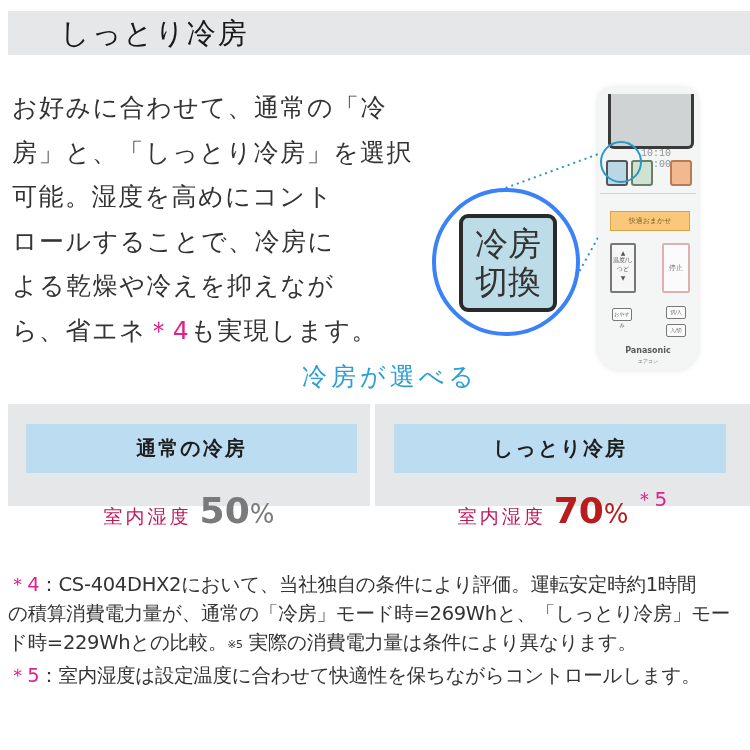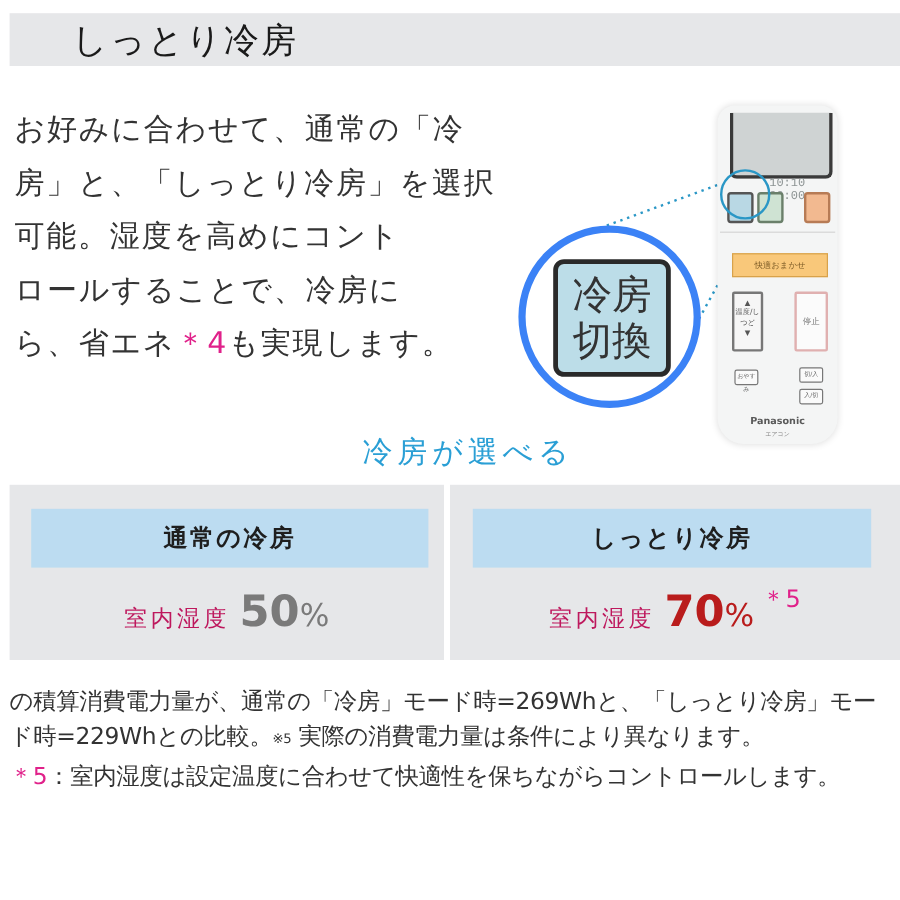--- a/index.html
+++ b/index.html
@@ -19,26 +19,26 @@
   .btn-b { left:33px; top:72px; width:18px; height:22px; background:#cfe3d3; border-color:#6a7f6a;}
   .btn-c { left:72px; top:72px; width:18px; height:22px; background:#f2b990; border-color:#b77b55;}
   .band { position:absolute; left:2px; top:105px; width:96px; height:1px; background:#d5d5d5; }
   .orange-bar { position:absolute; left:12px; top:123px; width:78px; height:18px; background:#f9c87a; border:1px solid #d8a24a; font-size:7px; line-height:18px; color:#7b5a25; text-align:center; overflow:hidden; white-space:nowrap;}
   .temp-btn { position:absolute; left:12px; top:155px; width:22px; height:46px; border:2px solid #777; border-radius:2px; font-size:6px; text-align:center; color:#555; background:#f6f6f6;}
   .stop-btn { position:absolute; left:64px; top:155px; width:24px; height:46px; border:2px solid #e0b0b0; border-radius:2px; font-size:7px; line-height:46px; text-align:center; color:#777; background:#fbfbfb;}
   .small-btn { position:absolute; width:18px; height:11px; border:1px solid #777; border-radius:2px; font-size:5px; line-height:11px; text-align:center; color:#666; background:#fafafa;}
   .brand { position:absolute; left:0; top:258px; width:100px; text-align:center; font-size:8px; font-weight:bold; color:#5a5a5a; }
   .brand-sub { position:absolute; left:0; top:270px; width:100px; text-align:center; font-size:5px; color:#888; }
   .ring-small { position:absolute; left:180px; top:61px; width:38px; height:38px; border:2px solid #2a97c6; border-radius:50%; }
-  .ring-big { position:absolute; left:12px; top:108px; width:140px; height:140px; border:6px solid #3b82f6; border-radius:50%; background:#ffffff; }
+  .ring-big { position:absolute; left:12px; top:108px; width:140px; height:140px; border:4px solid #3b82f6; border-radius:50%; background:#ffffff; }
   .zoom-btn { position:absolute; left:23px; top:22px; width:90px; height:90px; border:4px solid #2a2a2a; border-radius:9px; background:#bcdde8;
               font-size:33px; line-height:38px; color:#333; text-align:center; display:flex; flex-direction:column; justify-content:center; }
   .subtitle { position:absolute; left:0; top:357px; width:750px; text-align:center; font-size:25px; line-height:40px; color:#2a9fd5; letter-spacing:4px; padding-left:15px; }
   .panels { position:absolute; left:8px; top:404px; width:742px; height:146px; }
-  .panel { position:absolute; top:0; height:146px; background:#e6e7e9; }
+  .panel { position:absolute; top:0; height:102px; background:#e6e7e9; }
   .panel.left { left:0; width:362px; }
   .panel.right { left:367px; width:375px; }
   .panel-head { position:absolute; top:20px; height:49px; background:#bcdcf1; font-size:20px; line-height:49px; text-align:center; color:#1e1e1e; font-weight:bold; letter-spacing:2px;}
   .panel.left .panel-head { left:18px; width:331px; }
   .panel.right .panel-head { left:19px; width:332px; }
   .panel-value { position:absolute; top:86px; left:0; width:100%; text-align:center; white-space:nowrap; }
   .val-label { font-size:19px; color:#be185d; letter-spacing:3px; vertical-align:baseline; }
   .val-num { font-size:36px; font-weight:bold; vertical-align:baseline; margin-left:8px;}
   .val-pct { font-size:26px; vertical-align:baseline; }
   .gray-num { color:#7a7a7a; }
@@ -55,20 +55,21 @@
 
 <div class="title-bar">
   <div class="title-text">しっとり冷房</div>
 </div>
 
 <div class="intro">
   <span class="line">お好みに合わせて、通常の「冷</span>
   <span class="line">房」と、「しっとり冷房」を選択</span>
   <span class="line">可能。湿度を高めにコント</span>
   <span class="line">ロールすることで、冷房に</span>
+  <span class="line">よる乾燥や冷えを抑えなが</span>
   <span class="line"><span>ら、省エネ</span><span class="pink">＊4</span><span>も実現します。</span></span>
 </div>
 
 <div class="remote-area">
   <svg class="dots" width="330" height="300">
     <line x1="80" y1="110" x2="184" y2="72" stroke="#2a97c6" stroke-width="2" stroke-dasharray="2,4"></line>
     <line x1="148" y1="212" x2="212" y2="96" stroke="#2a97c6" stroke-width="2" stroke-dasharray="2,4"></line>
   </svg>
   <div class="remote">
     <div class="lcd">
@@ -111,16 +112,17 @@
   </div>
   <div class="panel right">
     <div class="panel-head">しっとり冷房</div>
     <div class="panel-value">
       <span class="val-label">室内湿度</span><span class="val-num blue-num">70</span><span class="val-pct blue-num">%</span><span class="note-mark pink">＊5</span>
     </div>
   </div>
 </div>
 
 <div class="notes">
+  <span class="row"><span class="pink">＊4</span><span>：CS-404DHX2において、当社独自の条件により評価。運転安定時約1時間</span></span>
   <span class="row">の積算消費電力量が、通常の「冷房」モード時=269Whと、「しっとり冷房」モー</span>
   <span class="row"><span>ド時=229Whとの比較。</span><span class="sup">※5</span><span> 実際の消費電力量は条件により異なります。</span></span>
   <span class="row note-gap"><span class="pink">＊5</span><span>：室内湿度は設定温度に合わせて快適性を保ちながらコントロールします。</span></span>
 </div>
 
 </body></html>

